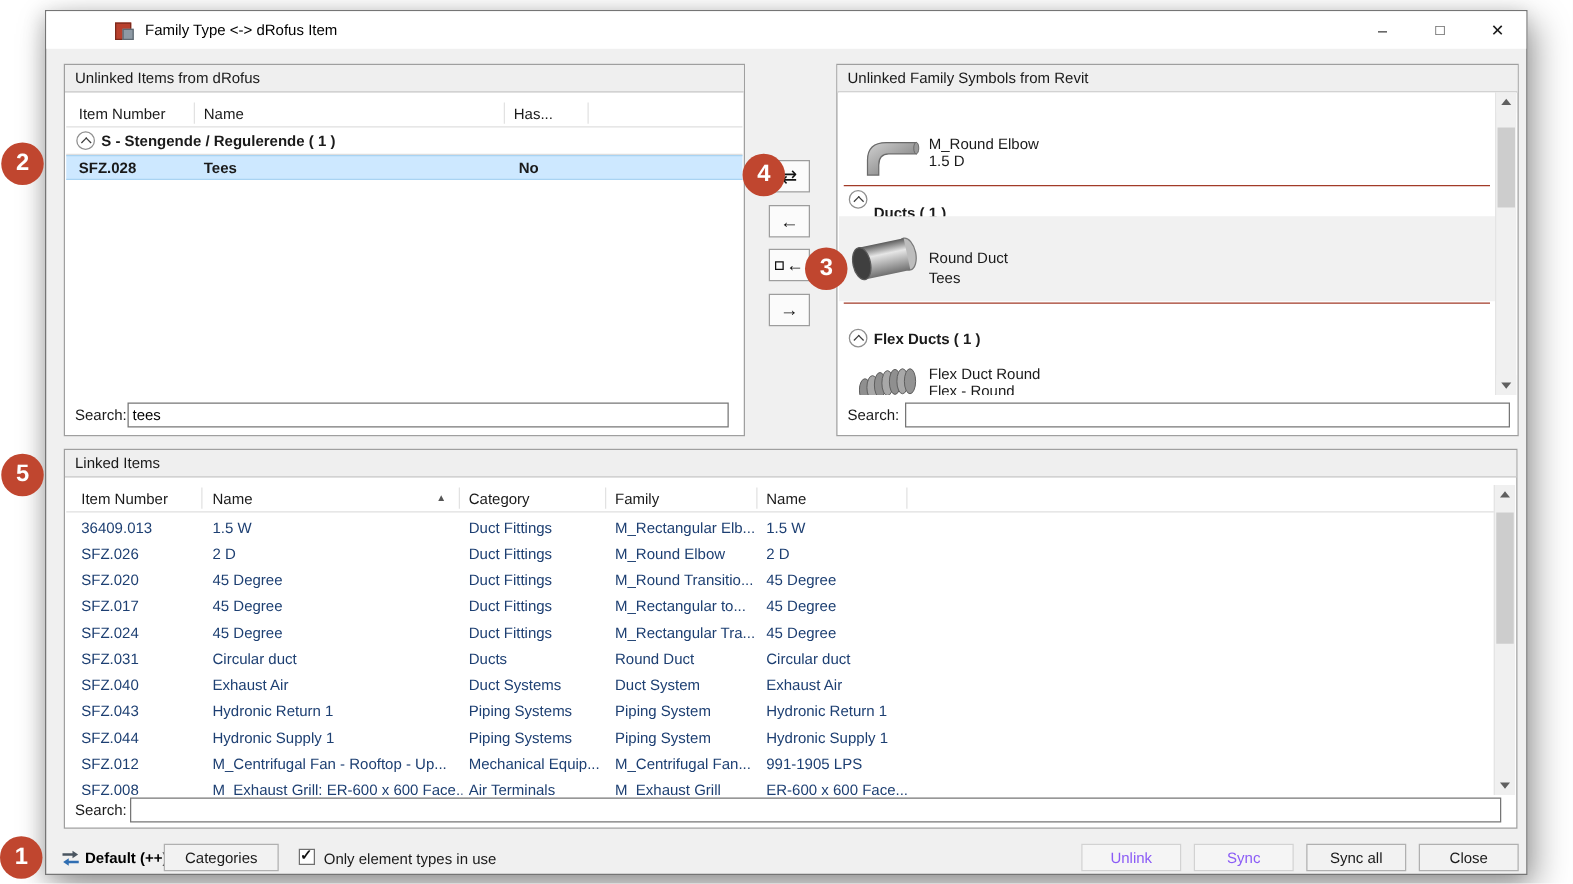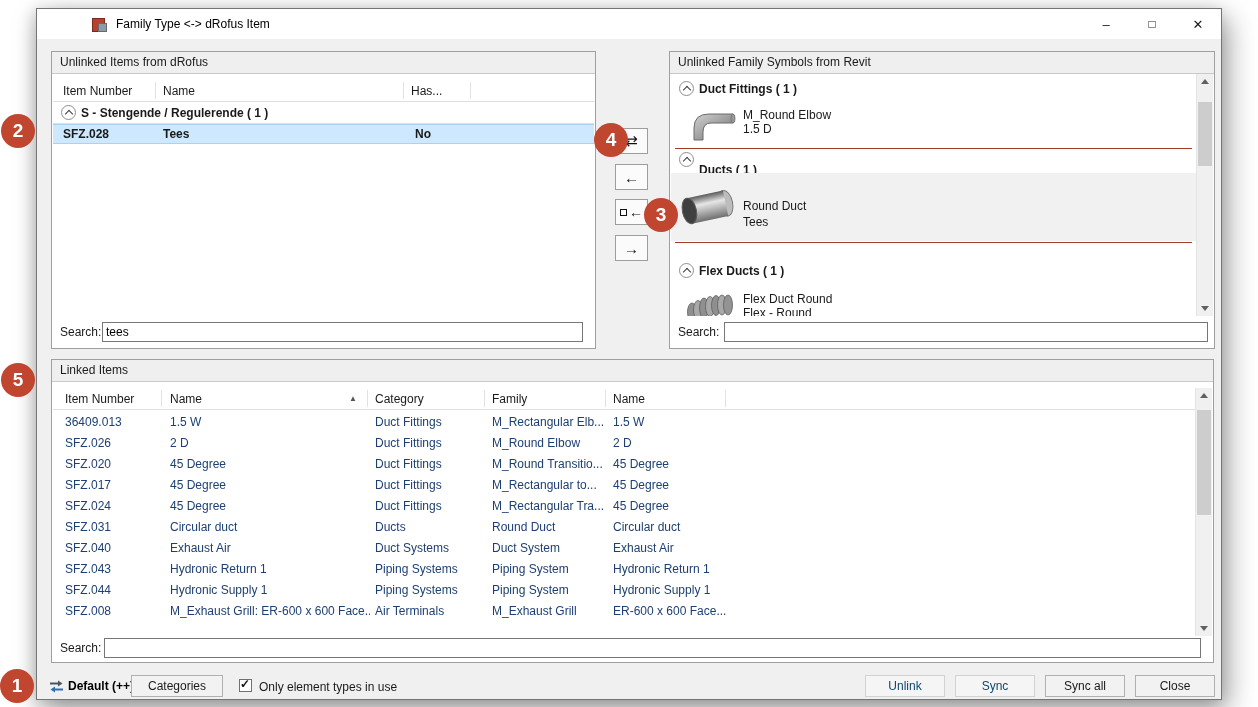--- a/index.html
+++ b/index.html
@@ -102,21 +102,21 @@
   .statusbar { position:absolute; left:0; right:0; top:656px; height:36px; }
   .profile-icon { position:absolute; left:12px; top:14px; }
   .profile-label { position:absolute; left:31px; top:14px; font-weight:bold; color:#000; }
   .btn { position:absolute; top:10px; height:22px; background:#f2f2f2; border:1px solid #b0b0b0;
          font:inherit; color:#1a1a1a; text-align:center; line-height:20px; }
   .btn-categories { left:94px; width:92px; }
   .btn-unlink  { right:276px; width:80px; }
   .btn-sync    { right:186px; width:80px; }
   .btn-syncall { right:96px;  width:80px; }
   .btn-close   { right:6px;   width:80px; }
-  .btn.disabled { color:#0c4a6e; border-color:#d2d2d2; background:#f5f5f5; }
+  .btn.disabled { color:#8b5cf6; border-color:#d2d2d2; background:#f5f5f5; }
   .cb-box { position:absolute; left:202px; top:14px; width:13px; height:13px; background:#fff;
             border:1px solid #707070; }
   .cb-check { position:absolute; left:0px; top:-3px; font-size:12px; color:#111; font-weight:bold; }
   .cb-label { position:absolute; left:222px; top:15px; }
 
   
   .annot { position:absolute; width:34px; height:34px; border-radius:50%; background:#c0462f;
            color:#fff; font-size:19px; font-weight:bold; display:flex; align-items:center;
            justify-content:center; z-index:50; }
   .a1 { left:0px;   top:669px; }
@@ -180,24 +180,20 @@
       <button class="xbtn" style="top:107px">
           <span>→</span>
         </button>
     </div>
 
     <div class="panel rp">
       <div class="panel-header">Unlinked Family Symbols from Revit</div>
 
       <div class="rlist">
 
-        <div class="rgroup" style="top:6px">
-          <span class="circ" style="top:1px"></span>
-          <span class="group-label" style="top:2px">Duct Fittings ( 1 )</span>
-        </div>
         <div class="ritem" style="top:30px; height:44px">
           <svg class="rimg" style="left:20px; top:6px" width="46" height="32" viewBox="0 0 46 32">
             <defs>
               <linearGradient id="gel" x1="0" y1="0" x2="1" y2="1">
                 <stop offset="0" stop-color="#d2d2d2"></stop>
                   <stop offset="1" stop-color="#6f6f6f"></stop>
               </linearGradient>
             </defs>
             <path d="M3 30 L3 18 Q3 4 18 4 L42 4 L42 13 L20 13 Q12 13 12 22 L12 30 Z" fill="url(#gel)" stroke="#6a6a6a" stroke-width="1"></path>
             <ellipse cx="42" cy="8.5" rx="2" ry="4.6" fill="#9a9a9a" stroke="#6a6a6a" stroke-width="0.8"></ellipse>
@@ -347,20 +343,27 @@
           </div>
 
           <div class="trow">
             <span class="c col0">SFZ.044</span>
             <span class="c col1">Hydronic Supply 1</span>
             <span class="c col2">Piping Systems</span>
             <span class="c col3">Piping System</span>
             <span class="c col4">Hydronic Supply 1</span>
           </div>
 
+          <div class="trow">
+            <span class="c col0">SFZ.012</span>
+            <span class="c col1">M_Centrifugal Fan -  Rooftop  - Up...</span>
+            <span class="c col2">Mechanical Equip...</span>
+            <span class="c col3">M_Centrifugal Fan...</span>
+            <span class="c col4">991-1905 LPS</span>
+          </div>
 
           <div class="trow">
             <span class="c col0">SFZ.008</span>
             <span class="c col1">M_Exhaust Grill: ER-600 x 600 Face...</span>
             <span class="c col2">Air Terminals</span>
             <span class="c col3">M_Exhaust Grill</span>
             <span class="c col4">ER-600 x 600 Face...</span>
           </div>
         </div>
 

